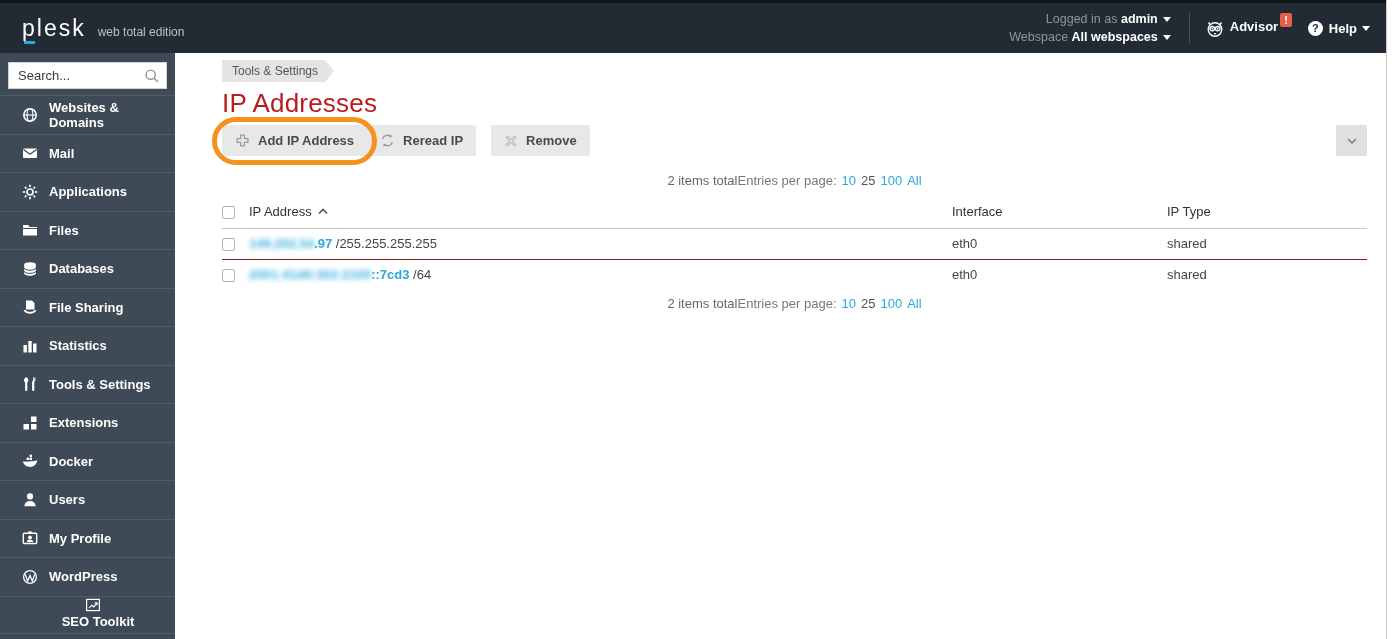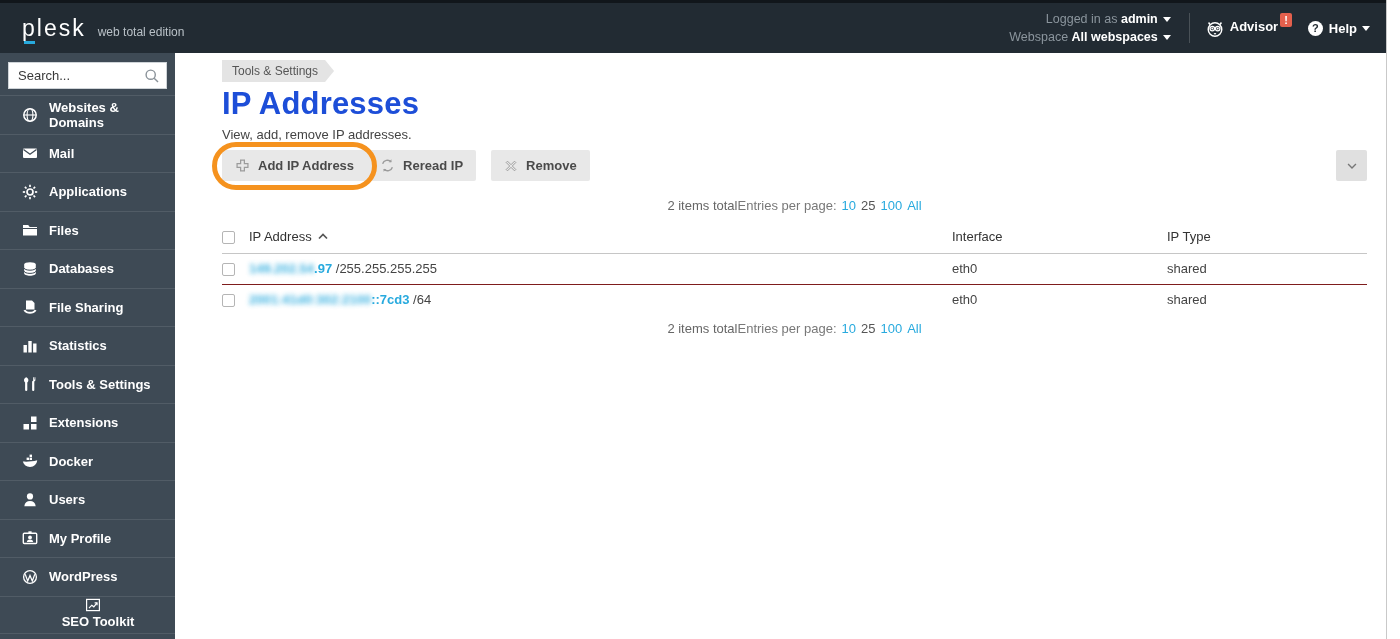--- a/index.html
+++ b/index.html
@@ -54,21 +54,21 @@
   
   .gutter{ position:absolute; right:0; top:0; width:14px; height:639px; background:#fff;
     border-left:1px solid #c9c9c9; z-index:50; }
 
   
   .main{ position:absolute; left:205px; top:53px; width:1181px; height:586px; background:#fff;
     padding:7px 19px 0 17px; }
   .breadcrumb{ display:inline-block; background:#e4e4e4; color:#555; font-size:12px;
     padding:4px 16px 4px 10px; cursor:pointer;
     clip-path:polygon(0 0, calc(100% - 9px) 0, 100% 50%, calc(100% - 9px) 100%, 0 100%); }
-  .page-title{ font-size:31px; font-weight:bold; color:#1d4ed8; margin:8px 0 0 0; line-height:27px; letter-spacing:.2px; }
+  .page-title{ font-size:26px; font-weight:normal; color:#b91c1c; margin:8px 0 0 0; line-height:27px; letter-spacing:.2px; }
   .desc{ margin-top:10px; font-size:13px; color:#444; }
 
   .toolbar{ margin-top:8px; display:flex; align-items:center; position:relative; }
   .btn{ height:31px; background:#e8e8e8; border:none; border-radius:2px;
     display:inline-flex; align-items:center; gap:8px; padding:0 13px;
     font-size:13px; font-weight:bold; color:#4a4a4a; font-family:inherit; cursor:pointer; }
   .btn + .btn-sep{ width:15px; flex:none; }
   .add-wrap{ position:relative; display:inline-flex; }
   .ring{ position:absolute; left:-10px; top:-8px; right:-10px; bottom:-9px;
     border:5px solid #f5921e; border-radius:26px; pointer-events:none; }
@@ -315,21 +315,20 @@
 
   </div>
 </div>
 
 <div class="main">
 
   <div class="breadcrumb">Tools &amp; Settings</div>
 
   <h1 class="page-title">IP Addresses</h1>
 
-  <div class="desc">View, add, remove IP addresses.</div>
 
   <div class="toolbar">
     <span class="add-wrap">
       <span class="ring"></span>
       <button class="btn">
         <svg width="15" height="15" viewBox="0 0 16 16">
             <path d="M6 2.2h4v3.8h3.8v4H10v3.8H6V10H2.2V6H6z" fill="none" stroke="#9b9b9b" stroke-width="1.3"></path>
           </svg>
         <span>Add IP Address</span>
       </button>

